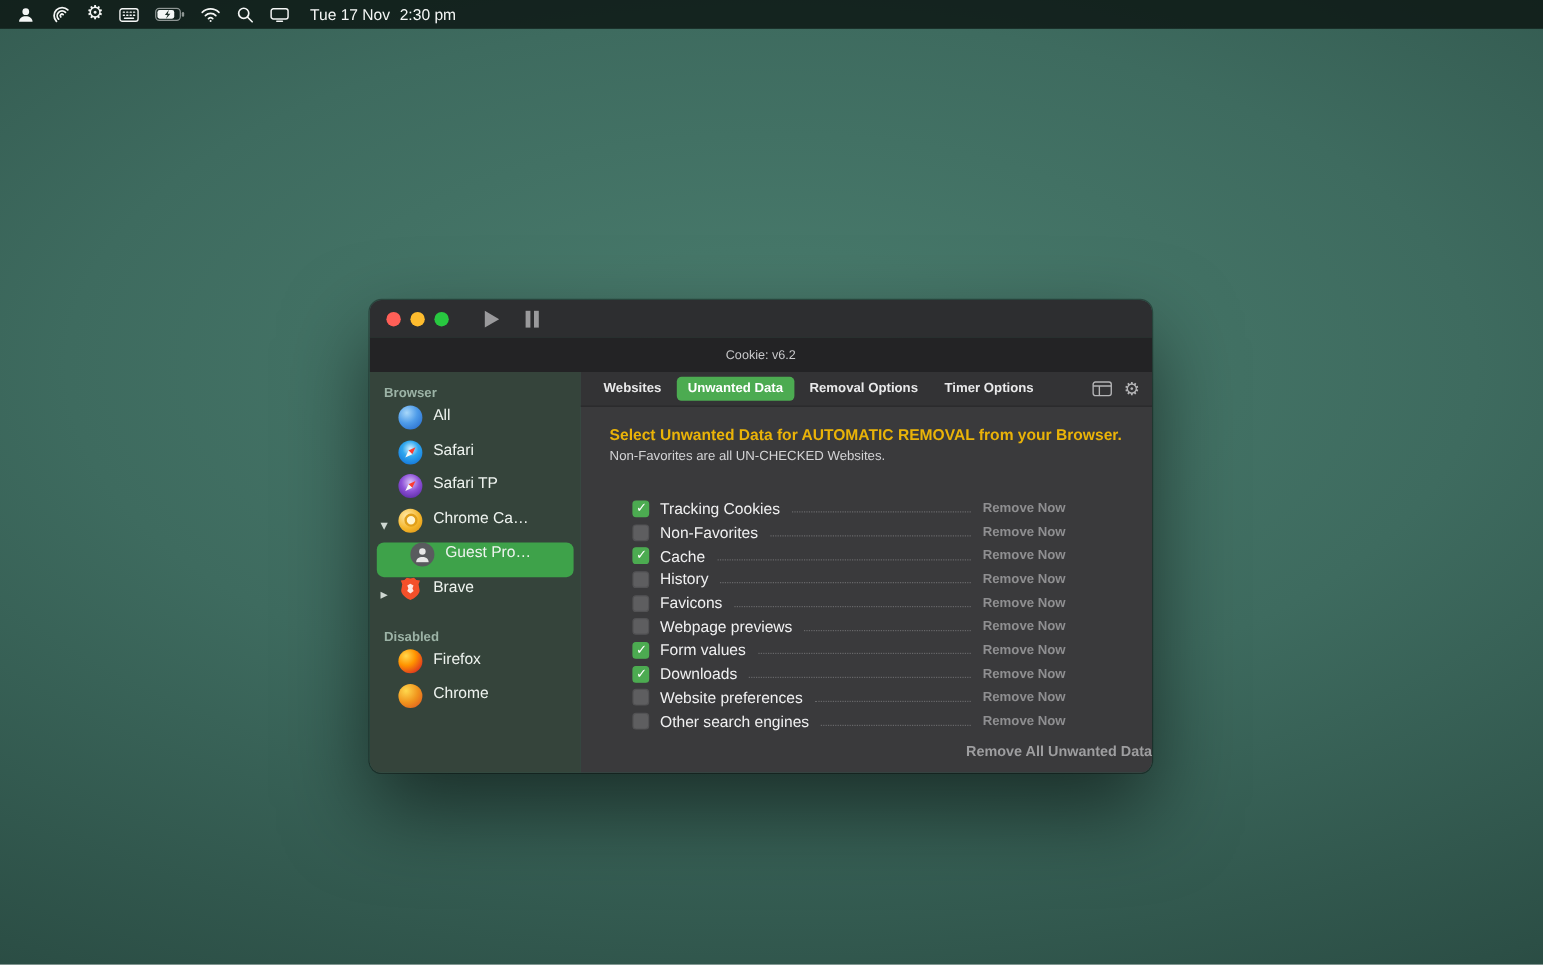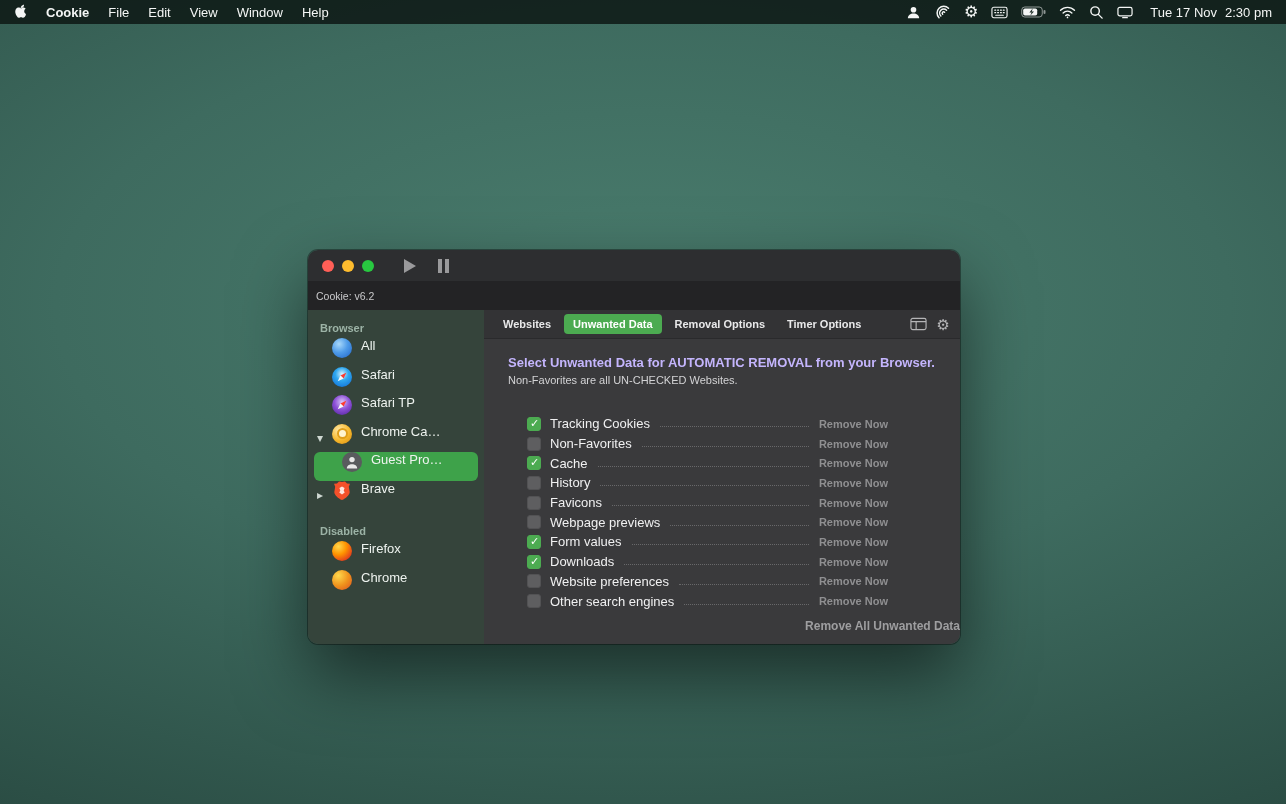--- a/index.html
+++ b/index.html
@@ -27,21 +27,21 @@
     border-radius:10px; overflow:hidden; display:flex; flex-direction:column;
     box-shadow:0 30px 70px rgba(0,0,0,.55), 0 0 0 1px rgba(0,0,0,.35); }
   .titlebar { height:31px; background:#2d2e30; display:flex; align-items:center; padding:0 14px; flex:0 0 auto; }
   .tl { width:12px; height:12px; border-radius:50%; margin-right:8px; }
   .tl.red{ background:#ff5f57; } .tl.yellow{ background:#febc2e; } .tl.green{ background:#28c840; }
   .playbtn { margin-left:22px; width:0; height:0;
     border-left:12px solid #9a9a9c; border-top:7px solid transparent; border-bottom:7px solid transparent; }
   .pausebtn { margin-left:22px; width:11px; height:14px;
     border-left:4px solid #9a9a9c; border-right:4px solid #9a9a9c; }
   .version-strip { height:29px; background:#232325; display:flex; align-items:center;
-    justify-content:flex-start; padding:0 8px; color:#c9c9cb; font-size:10.5px; flex:0 0 auto; }
+    justify-content:center; padding:0 8px; color:#c9c9cb; font-size:10.5px; flex:0 0 auto; }
   .window-body { flex:1; display:flex; min-height:0; }
 
   
   .sidebar { width:176px; background:#35443b; padding-top:8px; overflow:hidden; flex:0 0 auto; }
   .side-label { color:#9cb3a6; font-size:11px; font-weight:700; padding:4px 12px; height:20px; }
   .side-label.disabled { margin-top:12px; }
   .side-item { position:relative; height:28.5px; display:flex; align-items:flex-start;
     padding-left:24px; color:#eef3ef; font-size:13px; white-space:nowrap; }
   .side-item .chev { position:absolute; left:9px; top:50%; transform:translateY(-50%);
     color:#cfd8d2; font-size:12px; }
@@ -65,56 +65,41 @@
   
   .main { flex:1; background:#3a3a3c; display:flex; flex-direction:column; min-width:0; }
   .tabbar { height:29px; background:#333335; border-bottom:1px solid #2a2a2c;
     display:flex; align-items:center; padding:0 10px; flex:0 0 auto; }
   .tab { color:#e9e9ea; font-size:11px; font-weight:600; padding:4px 9px; border-radius:4px; margin-right:4px; white-space:nowrap; }
   .tab.active { background:#4cab51; color:#fff; font-weight:700; }
   .tab-spacer { flex:1; }
   .tab-icon { margin-left:10px; display:flex; align-items:center; }
   .gear-glyph { font-size:15px; color:#b5b5b7; line-height:1; }
   .panel { flex:1; padding:16px 0 0 24px; }
-  .panel-heading { color:#c4b5fd; font-size:13px; font-weight:700; }
+  .panel-heading { color:#eab308; font-size:13px; font-weight:700; }
   .panel-sub { color:#d3d3d5; font-size:11px; margin-top:4px; }
   .rows { margin-top:28px; padding-left:19px; padding-right:72px; }
   .row { display:flex; align-items:center; height:19.7px; }
   .checkbox { width:14px; height:14px; border-radius:3px; background:#5e5e60;
     border:1px solid #525254; flex:0 0 auto; position:relative; }
   .checkbox.checked { background:#4cab51; border-color:#4cab51; }
   .checkbox.checked::after { content:"✓"; position:absolute; left:2px; top:-1px;
     color:#fff; font-size:11px; font-weight:700; font-family:"DejaVu Sans",sans-serif; }
   .row-label { color:#f0f0f1; font-size:13px; margin-left:9px; white-space:nowrap; }
   .leader { flex:1; border-bottom:1px dotted #68686a; margin:0 10px; position:relative; top:3px; }
   .remove-now { color:#8f8f91; font-size:11px; font-weight:700; white-space:nowrap; }
   .panel-footer { margin-top:8px; text-align:right;
     color:#9e9ea0; font-size:12px; font-weight:700; }
 </style>
 </head>
 <body>
 
 <div class="desktop">
 
   <div class="menubar">
-    <div class="mb-left">
-      <span class="apple-menu">
-        <span>
-          <svg width="14" height="16" viewBox="0 0 14 16" fill="#f4f6f5">
-              <path d="M7.5 3.1c.6-.8 1.6-1.4 2.5-1.4.1.9-.3 1.8-.9 2.5-.6.7-1.5 1.3-2.4 1.2-.1-.8.3-1.7.8-2.3zM11.9 11c0 0-1.7-.7-1.7-2.7 0-1.7 1.4-2.5 1.4-2.5-.7-1-1.9-1.2-2.3-1.2-1-.1-2 .6-2.5.6-.5 0-1.3-.6-2.2-.6-1.1 0-2.2.7-2.8 1.7-1.2 2.1-.3 5.1.9 6.8.6.8 1.2 1.8 2.1 1.7.9 0 1.2-.5 2.2-.5 1 0 1.3.5 2.2.5.9 0 1.5-.8 2.1-1.7.4-.6.6-1.2.6-2.1z"></path>
-            </svg>
-        </span>
-      </span>
-      <span class="mb-app">Cookie</span>
-      <span class="mb-item">File</span>
-      <span class="mb-item">Edit</span>
-      <span class="mb-item">View</span>
-      <span class="mb-item">Window</span>
-      <span class="mb-item">Help</span>
-    </div>
     <div class="mb-right">
       <span>
         <svg width="15" height="15" viewBox="0 0 16 16" fill="#f4f6f5">
             <circle cx="8" cy="5" r="3"></circle>
             <path d="M2 14c0-3.2 2.7-5 6-5s6 1.8 6 5z"></path>
           </svg>
       </span>
       <span>
         <svg width="17" height="17" viewBox="0 0 16 16">
             <g transform="rotate(-45 8 8)" stroke="#f4f6f5" stroke-width="1.4" fill="none" stroke-linecap="round">

